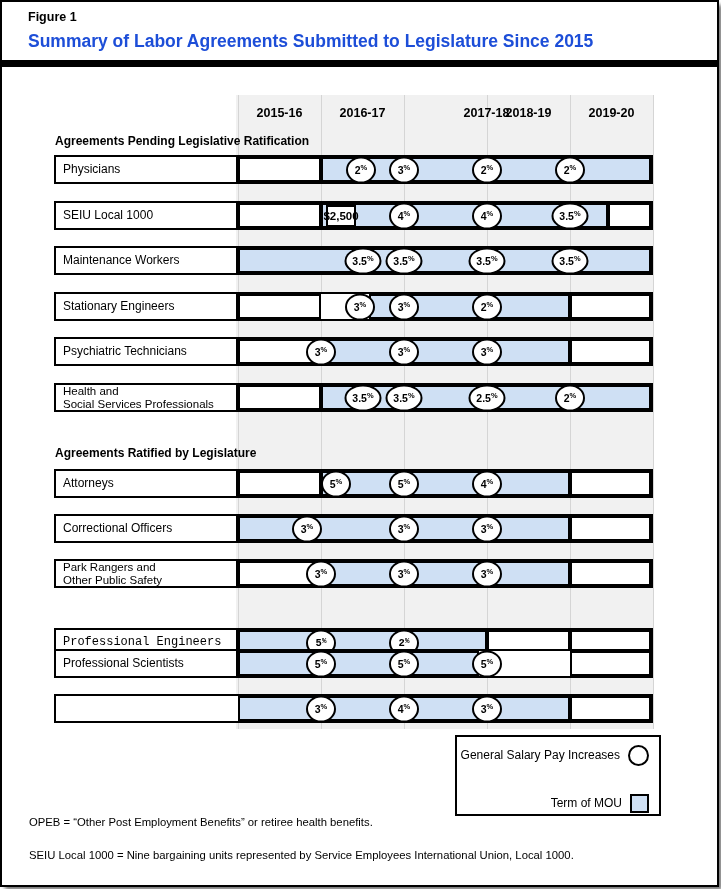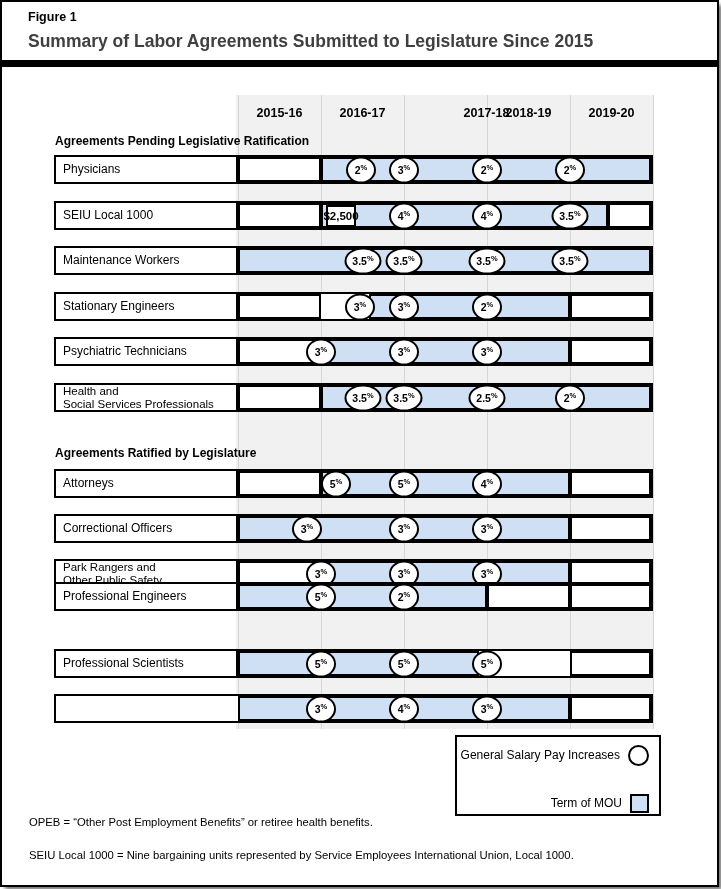--- a/index.html
+++ b/index.html
@@ -40,21 +40,21 @@
   .lg-sym.circle{border-radius:50%;width:21px;height:21px;}
   .lg-sym.blue{background:#CFE0F4;}
   .footnote{position:absolute;font-size:11.3px;z-index:3;}
   .footnote sup{font-size:8.5px;}
 </style>
 </head>
 <body>
 
 <div class="page">
   <div class="figure-label">Figure 1</div>
-  <div class="page-title" id="pageTitle" style="color: #404040;">Summary of Labor Agreements Submitted to Legislature Since 2015</div>
+  <div class="page-title" id="pageTitle" style="color: #1d4ed8;">Summary of Labor Agreements Submitted to Legislature Since 2015</div>
   <div class="top-bar"></div>
 
   <div class="plot-bg"></div>
   <div id="chart">
       <div class="row" style="top: 153px;">
         <div class="label-cell">
           <span>Physicians</span>
         </div>
         <div class="cell" style="left: 182px; width: 83px;"></div>
         <div class="bar" style="left: 265px; width: 330px;"></div>
@@ -235,21 +235,21 @@
         </div>
         <div class="marker" style="left: 348px; width: 30px;">
           <span class="num">3</span>
           <span class="pct">%</span>
         </div>
         <div class="marker" style="left: 431px; width: 30px;">
           <span class="num">3</span>
           <span class="pct">%</span>
         </div>
       </div>
-      <div class="row" style="top: 580px;">
+      <div class="row" style="top: 626px; font-family: Liberation Mono, monospace;">
         <div class="label-cell">
           <span>Professional Engineers</span>
         </div>
         <div class="cell" style="left: 431px; width: 83px;"></div>
         <div class="cell" style="left: 514px; width: 81px;"></div>
         <div class="bar" style="left: 182px; width: 249px;"></div>
         <div class="marker" style="left: 265px; width: 30px;">
           <span class="num">5</span>
           <span class="pct">%</span>
         </div>

